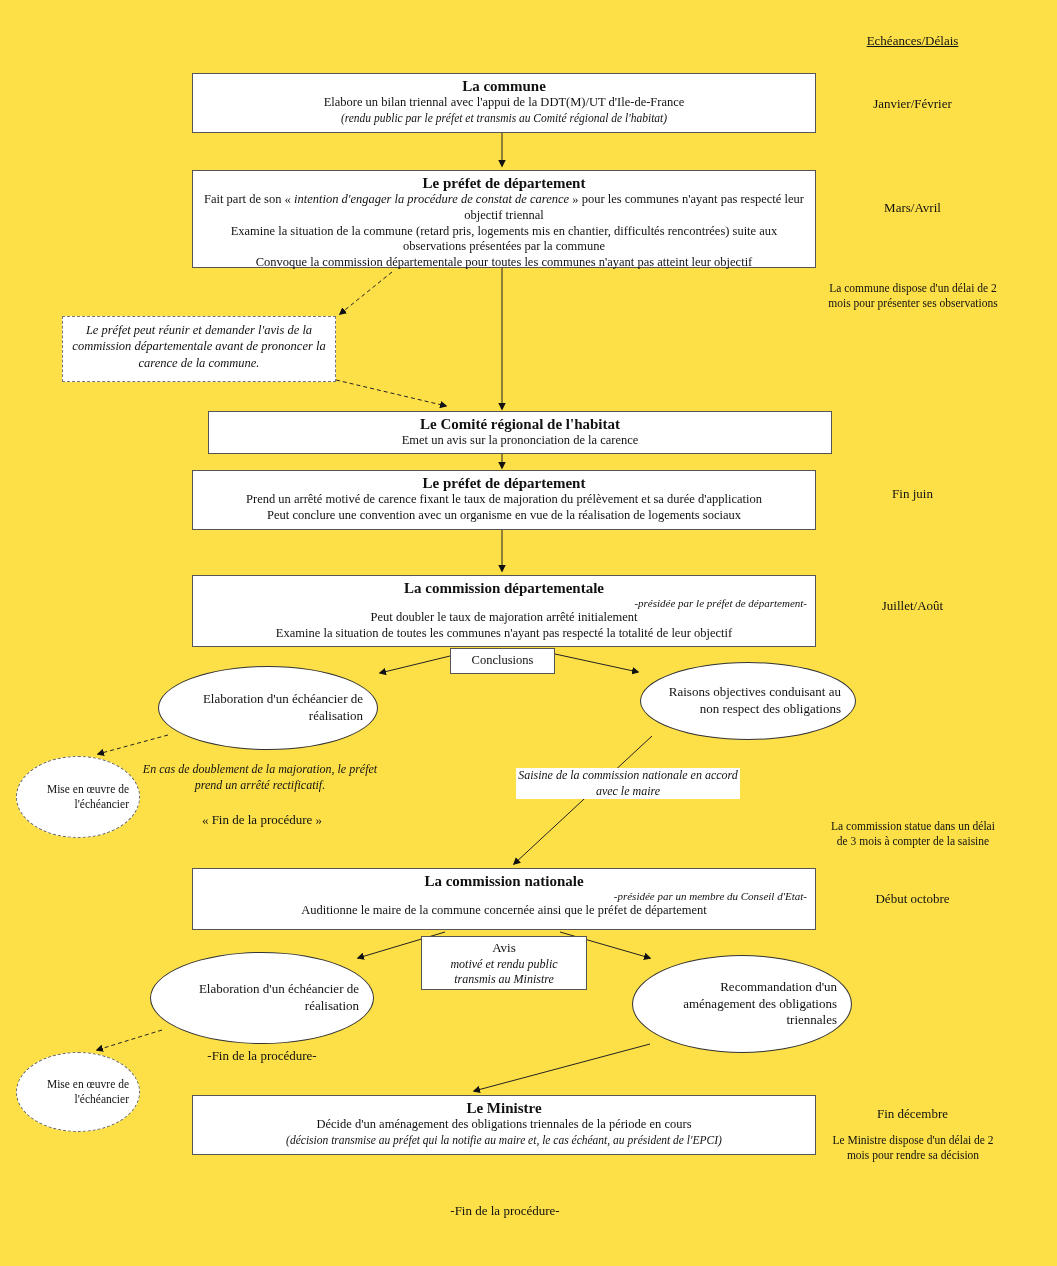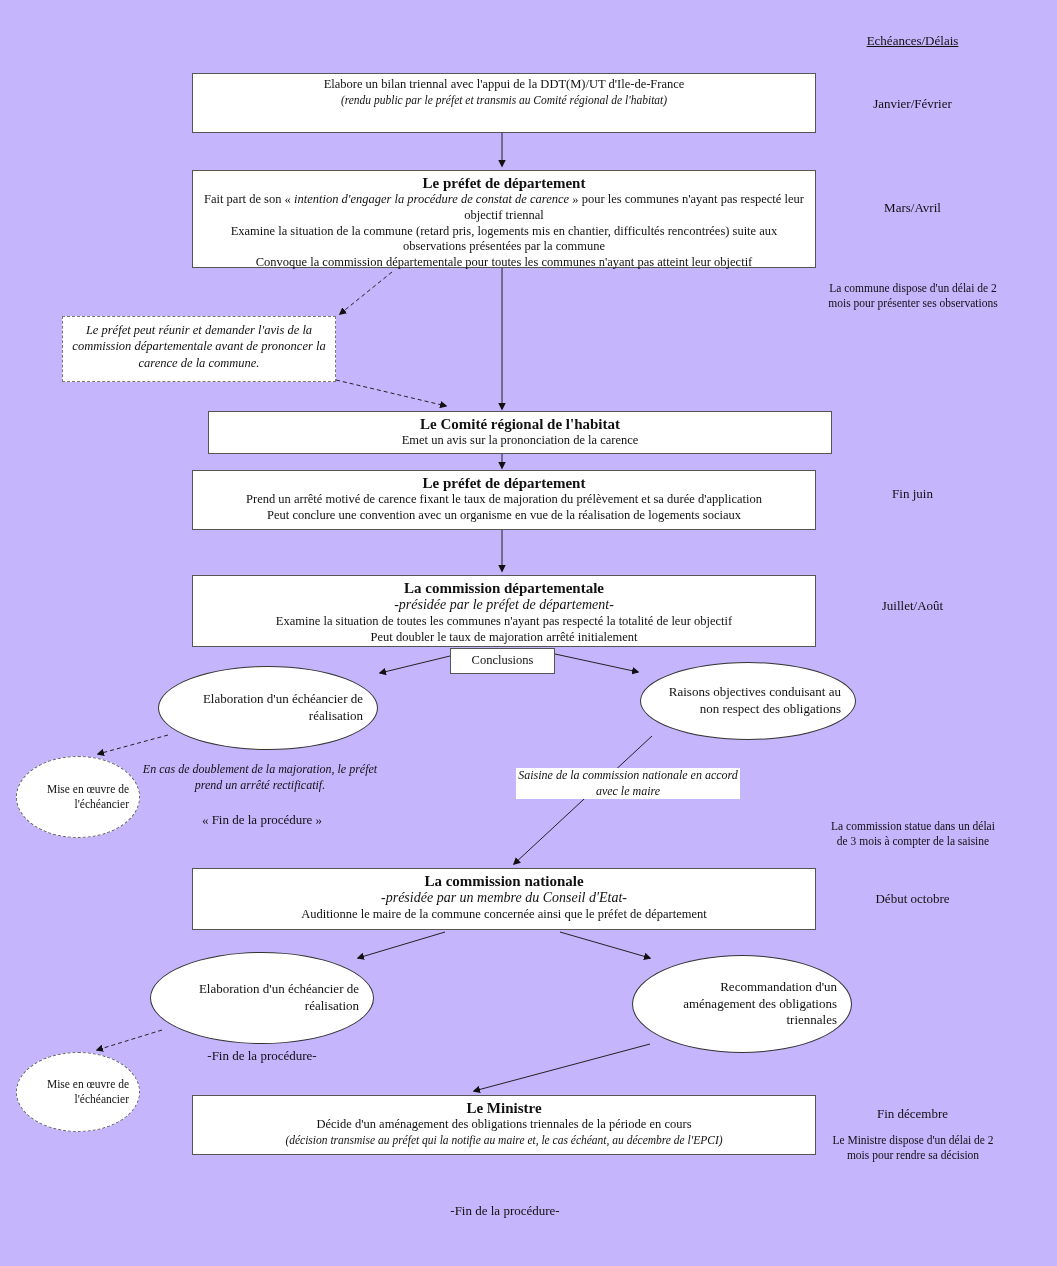--- a/index.html
+++ b/index.html
@@ -1,22 +1,22 @@
 <!DOCTYPE html>
 <html><head>
 <meta charset="utf-8">
 <style>
   html,body{margin:0;padding:0;background:#fff;}
-  .canvas{position:relative;width:1057px;height:1266px;background:#c4b5fd;overflow:hidden;
+  .canvas{position:relative;width:1057px;height:1266px;background:#fde047;overflow:hidden;
           font-family:"Liberation Serif","DejaVu Serif",serif;color:#111;}
   svg.overlay{position:absolute;left:0;top:0;width:1057px;height:1266px;z-index:1;pointer-events:none;}
   .box{position:absolute;z-index:2;border:1px solid #555;background:#fff;text-align:center;
        box-sizing:border-box;padding:3px 8px;font-size:12.5px;line-height:1.26;}
   .box-title{font-weight:bold;font-size:15px;line-height:1.2;}
-  .box-subtitle{font-style:italic;font-size:14px;line-height:1.2;}
+  .box-subtitle{font-style:italic;font-size:11px;line-height:1.2;text-align:right;}
   .italic{font-style:italic;}
   .ellipse{position:absolute;z-index:2;border:1px solid #333;border-radius:50%;background:#fff;
            display:flex;align-items:center;justify-content:center;text-align:right;
            box-sizing:border-box;font-size:13px;line-height:1.3;padding:6px 14px;}
   .ellipse.dashed{border:1px dashed #666;font-size:11.5px;padding:4px 10px;}
   .smallbox{position:absolute;z-index:3;border:1px solid #555;background:#fff;text-align:center;
             box-sizing:border-box;font-size:12.5px;line-height:1.3;padding:3px 4px;}
   .dashedbox{position:absolute;z-index:2;border:1px dashed #777;background:#fff;text-align:center;
              box-sizing:border-box;font-style:italic;font-size:12.5px;line-height:1.3;padding:5px 8px;}
   .note{position:absolute;z-index:3;text-align:center;font-size:12px;line-height:1.3;}
@@ -60,20 +60,21 @@
   <div class="timeline-item" style="top:200px">Mars/Avril</div>
   <div class="timeline-item small" style="top:281px;left:828px;width:170px">La commune dispose d'un délai de 2 mois pour présenter ses observations</div>
   <div class="timeline-item" style="top:486px">Fin juin</div>
   <div class="timeline-item" style="top:598px">Juillet/Août</div>
   <div class="timeline-item small" style="top:819px;left:828px;width:170px">La commission statue dans un délai de 3 mois à compter de la saisine</div>
   <div class="timeline-item" style="top:891px">Début octobre</div>
   <div class="timeline-item" style="top:1106px">Fin décembre</div>
   <div class="timeline-item small" style="top:1133px;left:828px;width:170px">Le Ministre dispose d'un délai de 2 mois pour rendre sa décision</div>
 
   <div class="box" style="left:192px;top:73px;width:624px;height:60px">
+    <div class="box-title">La commune</div>
     <div>Elabore un bilan triennal avec l'appui de la DDT(M)/UT d'Ile-de-France</div>
     <div class="italic" style="font-size:11.5px">(rendu public par le préfet et transmis au Comité régional de l'habitat)</div>
   </div>
 
   <div class="box" style="left:192px;top:170px;width:624px;height:98px">
     <div class="box-title">Le préfet de département</div>
     <div><span>Fait part de son « </span><span class="italic">intention d'engager la procédure de constat de carence</span><span> » pour les communes n'ayant pas respecté leur objectif triennal</span></div>
     <div>Examine la situation de la commune (retard pris, logements mis en chantier, difficultés rencontrées) suite aux observations présentées par la commune</div>
     <div>Convoque la commission départementale pour toutes les communes n'ayant pas atteint leur objectif</div>
   </div>
@@ -89,22 +90,22 @@
 
   <div class="box" style="left:192px;top:470px;width:624px;height:60px">
     <div class="box-title">Le préfet de département</div>
     <div>Prend un arrêté motivé de carence fixant le taux de majoration du prélèvement et sa durée d'application</div>
     <div>Peut conclure une convention avec un organisme en vue de la réalisation de logements sociaux</div>
   </div>
 
   <div class="box" style="left:192px;top:575px;width:624px;height:72px">
     <div class="box-title">La commission départementale</div>
     <div class="box-subtitle">-présidée par le préfet de département-</div>
+    <div>Peut doubler le taux de majoration arrêté initialement</div>
     <div>Examine la situation de toutes les communes n'ayant pas respecté la totalité de leur objectif</div>
-    <div>Peut doubler le taux de majoration arrêté initialement</div>
   </div>
 
   <div class="smallbox" style="left:450px;top:648px;width:105px;height:26px">
     <div>Conclusions</div>
   </div>
 
   <div class="ellipse" style="left:158px;top:666px;width:220px;height:84px">
     <div>Elaboration d'un échéancier de réalisation</div>
   </div>
   <div class="ellipse" style="left:640px;top:662px;width:216px;height:78px">
@@ -117,34 +118,39 @@
   <div class="note italic" style="left:128px;top:762px;width:264px">En cas de doublement de la majoration, le préfet prend un arrêté rectificatif.</div>
   <div class="note" style="left:150px;top:812px;width:224px;font-size:13px">« Fin de la procédure »</div>
   <div class="note italic onwhite" style="left:500px;top:768px;width:224px">Saisine de la commission nationale en accord avec le maire</div>
 
   <div class="box" style="left:192px;top:868px;width:624px;height:62px">
     <div class="box-title">La commission nationale</div>
     <div class="box-subtitle">-présidée par un membre du Conseil d'Etat-</div>
     <div>Auditionne le maire de la commune concernée ainsi que le préfet de département</div>
   </div>
 
+  <div class="smallbox" style="left:421px;top:936px;width:166px;height:54px">
+    <div style="font-size:13px">Avis</div>
+    <div class="italic" style="font-size:12px">motivé et rendu public</div>
+    <div class="italic" style="font-size:12px">transmis au Ministre</div>
+  </div>
 
   <div class="ellipse" style="left:150px;top:952px;width:224px;height:92px">
     <div>Elaboration d'un échéancier de réalisation</div>
   </div>
   <div class="ellipse" style="left:632px;top:955px;width:220px;height:98px">
     <div>Recommandation d'un aménagement des obligations triennales</div>
   </div>
   <div class="ellipse dashed" style="left:16px;top:1052px;width:124px;height:80px">
     <div>Mise en œuvre de l'échéancier</div>
   </div>
 
   <div class="note" style="left:150px;top:1048px;width:224px;font-size:13px">-Fin de la procédure-</div>
 
   <div class="box" style="left:192px;top:1095px;width:624px;height:60px">
     <div class="box-title">Le Ministre</div>
     <div>Décide d'un aménagement des obligations triennales de la période en cours</div>
-    <div class="italic" style="font-size:11.5px">(décision transmise au préfet qui la notifie au maire et, le cas échéant, au décembre de l'EPCI)</div>
+    <div class="italic" style="font-size:11.5px">(décision transmise au préfet qui la notifie au maire et, le cas échéant, au président de l'EPCI)</div>
   </div>
 
   <div class="note" style="left:390px;top:1203px;width:230px;font-size:13px">-Fin de la procédure-</div>
 
 </div>
 
 </body></html>

